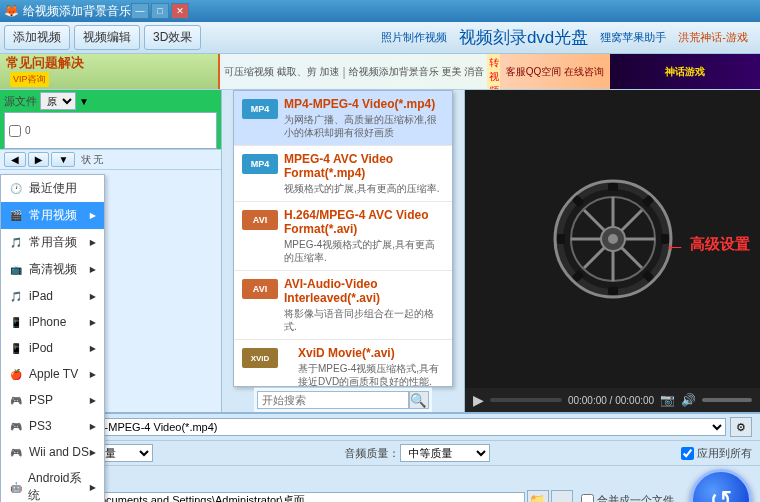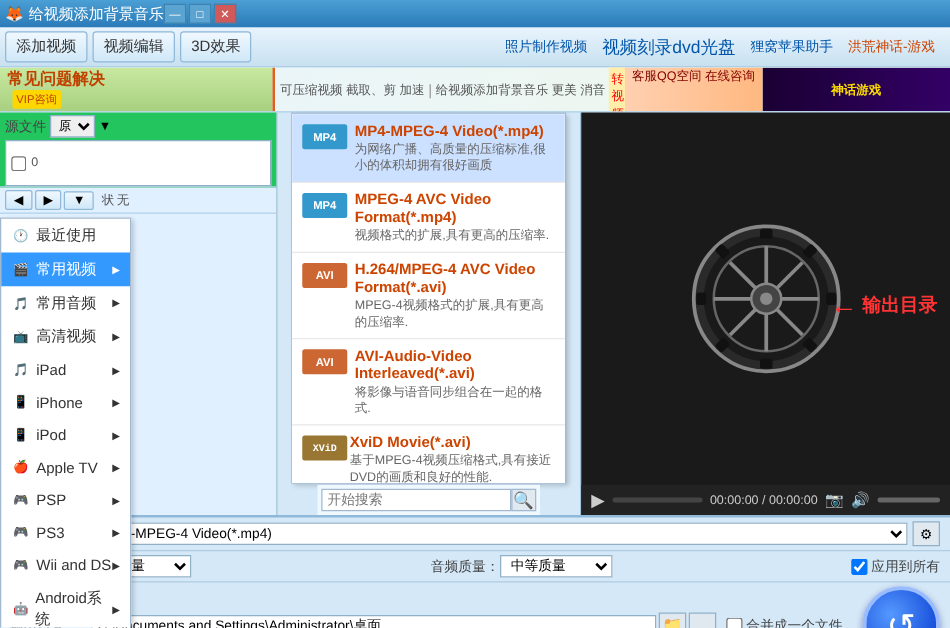--- a/index.html
+++ b/index.html
@@ -77,38 +77,38 @@
     <div class="tb-btn close">✕</div>
   </div>
 </div>
 
 <div class="toolbar">
   <button class="tool-btn">添加视频</button>
   <button class="tool-btn">视频编辑</button>
   <button class="tool-btn">3D效果</button>
   <div style="flex:1;"></div>
   <span style="font-size:11px;color:#0055aa;cursor:pointer;margin-right:8px;">照片制作视频</span>
-  <span style="font-size:14px;color:#0055aa;cursor:pointer;margin-right:8px;">视频刻录dvd光盘</span>
+  <span style="font-size:17px;color:#0055aa;cursor:pointer;margin-right:8px;">视频刻录dvd光盘</span>
   <span style="font-size:11px;color:#0055aa;cursor:pointer;margin-right:8px;">狸窝苹果助手</span>
   <span style="font-size:11px;color:#cc4400;cursor:pointer;margin-right:8px;">洪荒神话-游戏</span>
 </div>
 
 <div class="banner">
   <div class="banner-left">
     <span style="font-size:13px;font-weight:bold;color:#c04000;">常见问题解决</span>
     <span style="background:#ffd700;color:#c04000;font-size:9px;padding:1px 3px;border-radius:2px;margin-left:4px;">VIP咨询</span>
   </div>
   <div style="display:flex;flex:1;align-items:center;overflow:hidden;padding:0 4px;gap:3px;">
     <span style="font-size:10px;color:#555;white-space:nowrap;">可压缩视频 截取、剪 加速</span>
     <span style="color:#999;">|</span>
     <span style="font-size:10px;color:#555;white-space:nowrap;">给视频添加背景音乐 更美 消音</span>
     <span style="color:#ff0000;font-size:10px;background:#ffeeaa;padding:0 2px;cursor:pointer;">PPT转视频</span>
 
   </div>
-  <div style="background:linear-gradient(to right,#ffd0b0,#ffb880);height:100%;display:flex;align-items:flex-start;padding:0 6px;white-space:nowrap;">
+  <div style="background:linear-gradient(to right,#ffd0b0,#ffb880);height:100%;display:flex;align-items:center;padding:0 6px;white-space:nowrap;">
     <span style="font-size:10px;color:#800000;">客服QQ空间 在线咨询</span>
   </div>
   <div style="width:150px;height:100%;overflow:hidden;">
     <div style="background:linear-gradient(to right,#1a0033,#330066);height:100%;display:flex;align-items:center;justify-content:center;">
       <span style="color:#ffdd00;font-size:10px;font-weight:bold;">神话游戏</span>
     </div>
   </div>
 </div>
 
 <div class="content-wrapper">
@@ -233,21 +233,21 @@
 
       <div class="format-item">
         <div class="format-badge badge-avi" style="background:#cc6633;">AVI</div>
         <div class="format-item-text">
           <div class="format-title">AVI-Audio-Video Interleaved(*.avi)</div>
           <div class="format-desc">将影像与语音同步组合在一起的格式.</div>
         </div>
       </div>
 
       <div class="format-item">
-        <div class="format-badge" style="background:#997733;width:36px;height:20px;display:flex;align-items:center;justify-content:center;font-size:8px;font-weight:bold;color:white;border-radius:2px;margin-right:2px;flex-shrink:0;margin-top:2px;font-family:Liberation Mono, monospace;">XViD</div>
+        <div class="format-badge" style="background:#997733;width:36px;height:20px;display:flex;align-items:center;justify-content:center;font-size:8px;font-weight:bold;color:white;border-radius:2px;margin-right:20px;flex-shrink:0;margin-top:2px;">XViD</div>
         <div class="format-item-text">
           <div class="format-title">XviD Movie(*.avi)</div>
           <div class="format-desc">基于MPEG-4视频压缩格式,具有接近DVD的画质和良好的性能.</div>
         </div>
       </div>
 
     </div>
 
     <div class="format-search">
       <input type="text" style="flex: 1 1 0%; border: 1px solid rgb(160, 184, 208); font-size: 11px; padding: 2px 4px;" placeholder="开始搜索">
@@ -283,21 +283,21 @@
         <rect x="113" y="60" width="8" height="10" rx="2" fill="#111"></rect>
         <rect x="26" y="22" width="8" height="10" rx="2" fill="#111" transform="rotate(-45 30 27)"></rect>
         <rect x="96" y="97" width="8" height="10" rx="2" fill="#111" transform="rotate(-45 100 102)"></rect>
         <rect x="96" y="22" width="8" height="10" rx="2" fill="#111" transform="rotate(45 100 27)"></rect>
         <rect x="26" y="97" width="8" height="10" rx="2" fill="#111" transform="rotate(45 30 102)"></rect>
       </svg>
     </div>
 
     <div style="position:absolute;right:10px;top:50%;transform:translateY(-20px);display:flex;align-items:center;gap:4px;">
       <span style="color:#ff3333;font-size:22px;">←</span>
-      <span style="color:#ff3333;font-size:15px;font-weight:bold;">输出目录</span>
+      <span style="color:#ff3333;font-size:15px;font-weight:bold;">高级设置</span>
     </div>
 
     <div style="width:100%;background:#222;padding:4px 8px;display:flex;align-items:center;gap:6px;">
       <button style="color:#ccc;background:none;border:none;font-size:14px;cursor:pointer;">▶</button>
       <div style="flex:1;height:4px;background:#444;border-radius:2px;"></div>
       <span style="color:#ccc;font-size:10px;">00:00:00 / 00:00:00</span>
       <button style="color:#ccc;background:none;border:none;font-size:12px;cursor:pointer;">📷</button>
       <span style="color:#ccc;font-size:12px;">🔊</span>
       <div style="width:50px;height:4px;background:#666;border-radius:2px;"></div>
     </div>

